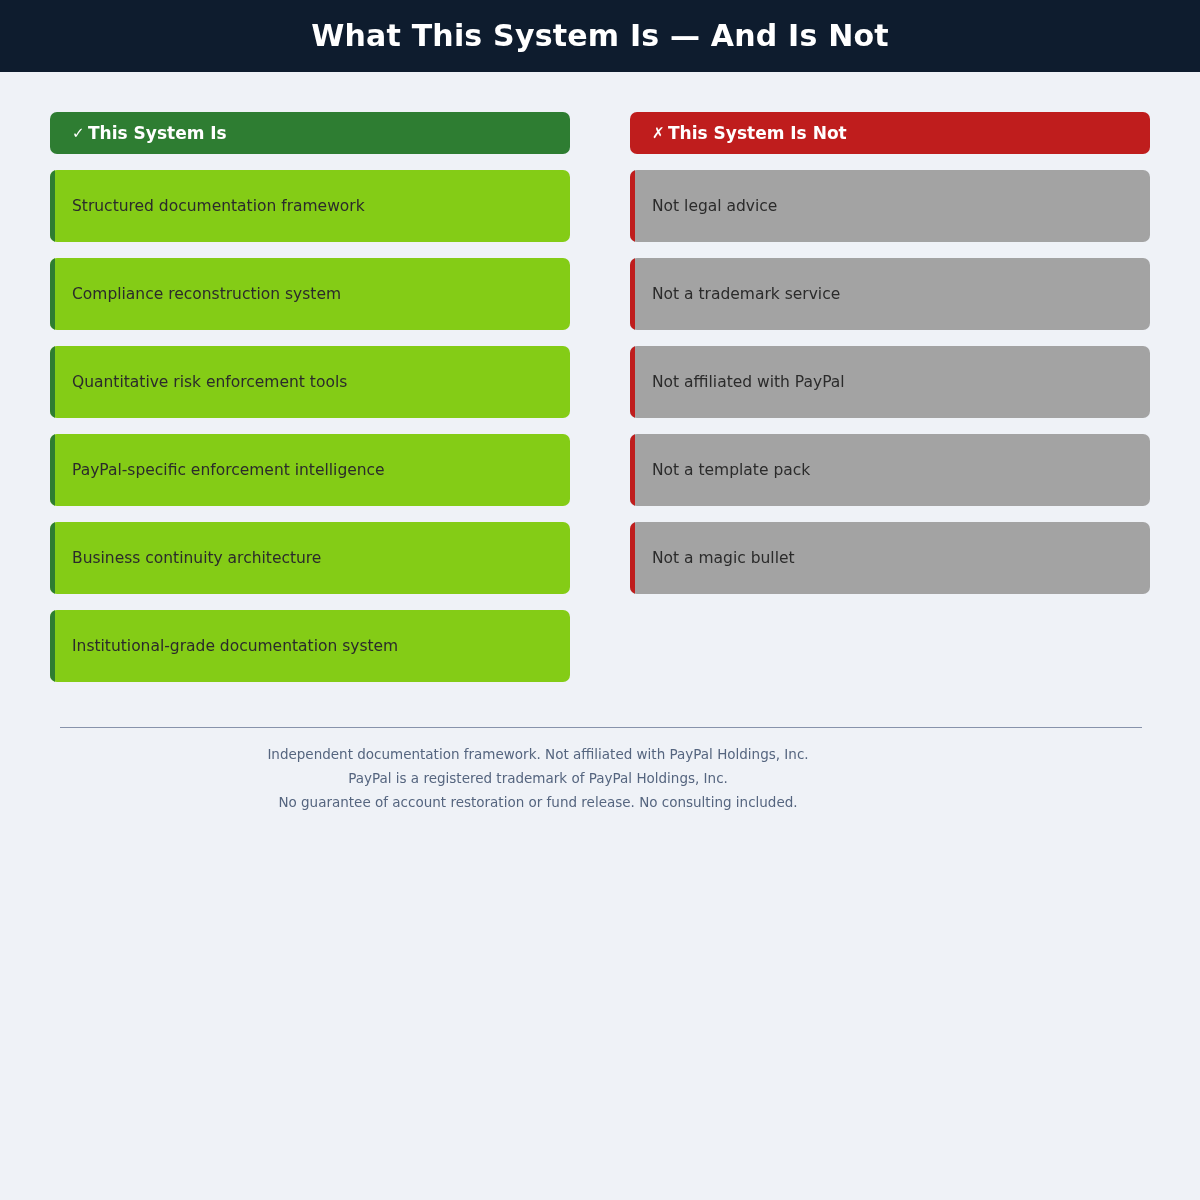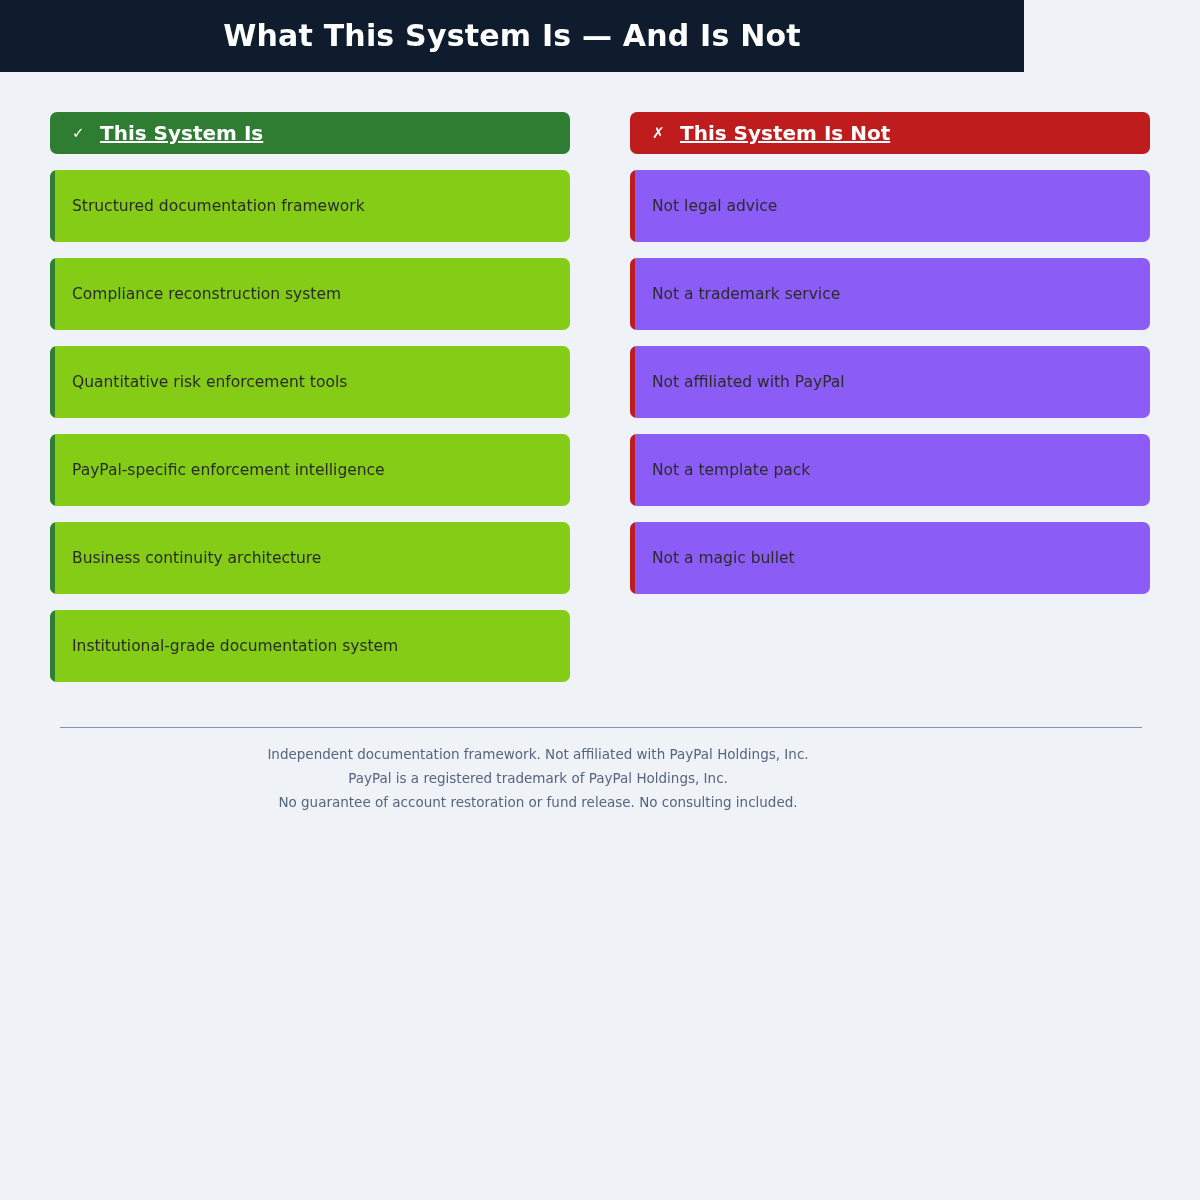--- a/index.html
+++ b/index.html
@@ -9,21 +9,21 @@
   body {
     width: 1200px;
     height: 1200px;
     background: #eff2f7;
     font-family: "DejaVu Sans", "Liberation Sans", sans-serif;
     overflow: hidden;
   }
 
   
   .titlebar {
-    width: 1024px;
+    width: 1200px;
     height: 72px;
     background: #0e1c2e;
     display: flex;
     align-items: center;
     justify-content: center;
     box-sizing: border-box;
   }
   .titlebar-text {
     color: #ffffff;
     font-size: 30px;
@@ -69,47 +69,45 @@
     line-height: 1;
     width: 16px;
     display: inline-block;
   }
   .col-header-icon.x-mark {
     font-style: italic;
     font-weight: bold;
     font-size: 15px;
   }
   .col-header-label {
-    font-size: 20px;
+    font-size: 17px;
     font-weight: bold;
-    margin-left: 12px;
     line-height: 1;
     white-space: nowrap;
-    text-decoration: underline;
   }
 
   
   .items {
     margin-top: 16px;
   }
   .item-card {
     height: 72px;
     margin-bottom: 16px;
     border-radius: 7px;
     display: flex;
     align-items: center;
     box-sizing: border-box;
     position: relative;
     overflow: hidden;
   }
   .item-card.is {
     background: #84cc16;
   }
   .item-card.isnot {
-    background: #8b5cf6;
+    background: #a3a3a3;
   }
   .item-accent {
     width: 5px;
     height: 72px;
     flex: 0 0 5px;
   }
   .item-accent.is {
     background: #2e7d32;
   }
   .item-accent.isnot {

